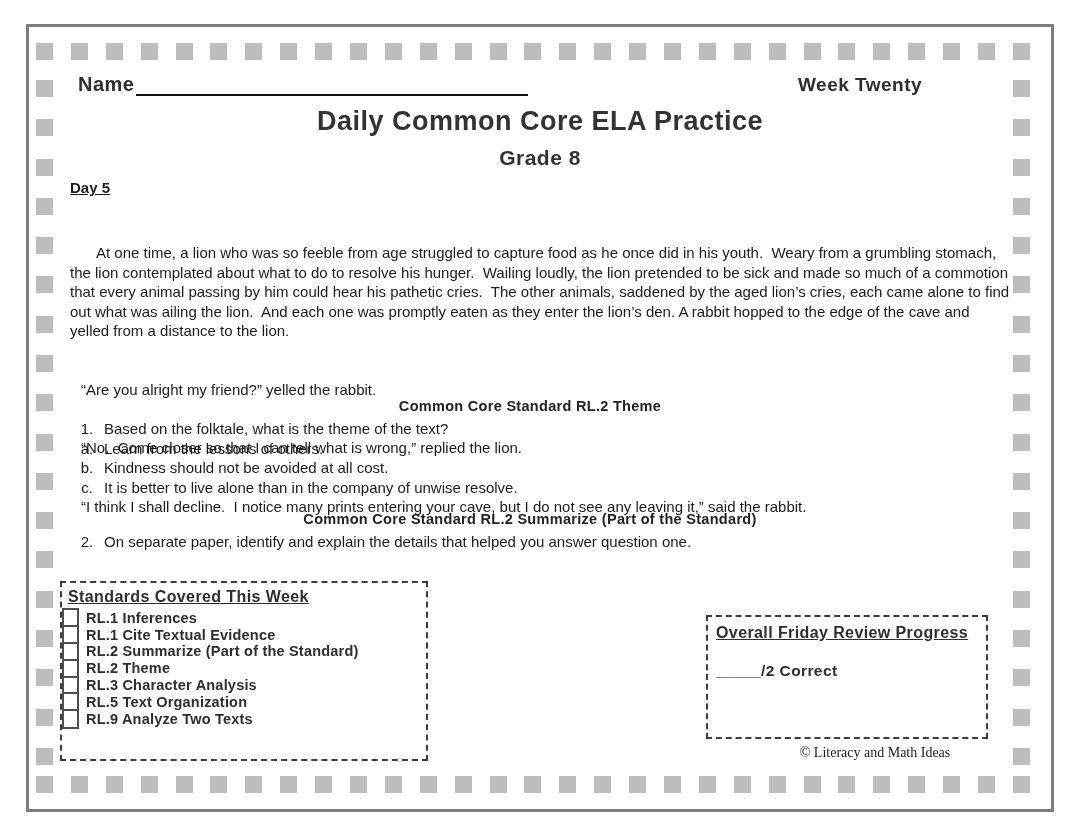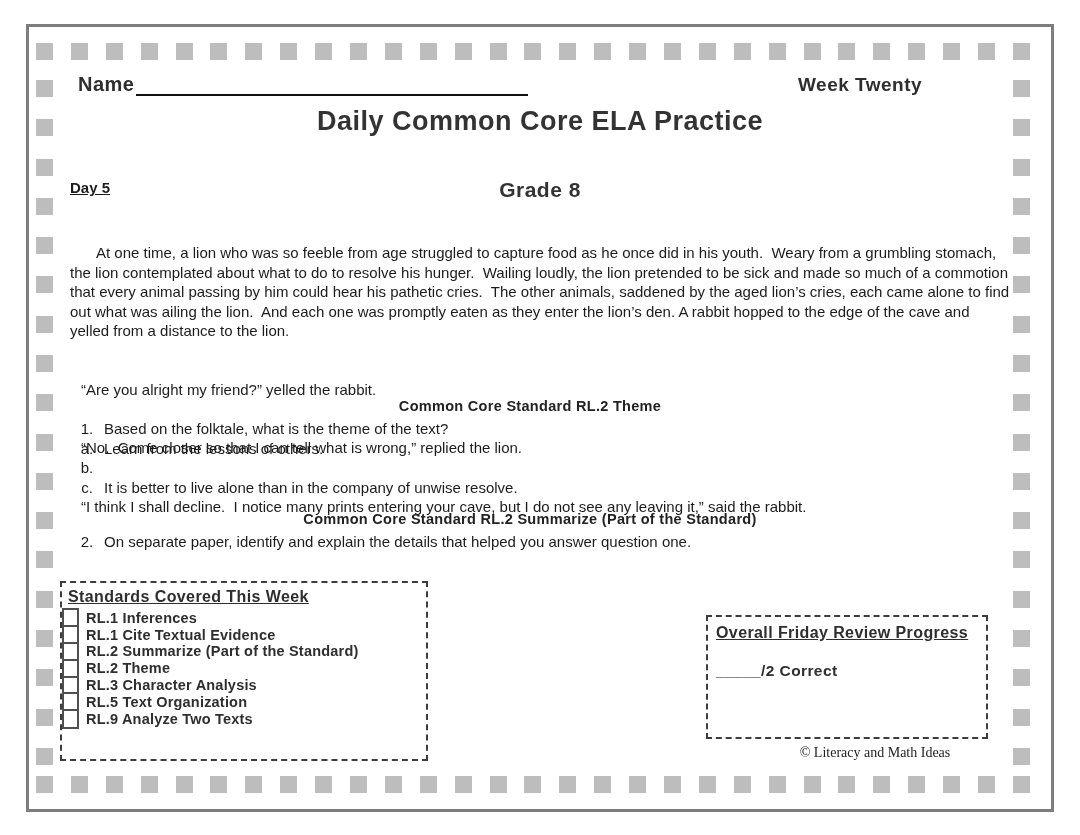--- a/index.html
+++ b/index.html
@@ -24,21 +24,21 @@
 
   .name-row{position:absolute;left:70px;top:70px;display:flex;align-items:flex-end;width:458px;}
   .name-label{font-size:20px;font-weight:bold;margin-left:8px;}
   .name-line{flex:1;border-bottom:2.5px solid #111;height:24px;margin-left:2px;}
 
   .week{position:absolute;left:798px;top:74px;font-size:19px;font-weight:bold;}
 
   .title{position:absolute;left:0;top:106px;width:1080px;text-align:center;
          font-size:27px;font-weight:bold;color:#333;}
   .subtitle{position:absolute;left:0;top:146px;width:1080px;text-align:center;
-            font-size:21px;font-weight:bold;color:#333;margin-top:32px;}
+            font-size:21px;font-weight:bold;color:#333;}
 
   .day{position:absolute;left:70px;top:179px;font-size:15px;font-weight:bold;
        text-decoration:underline;}
 
   .passage{position:absolute;left:70px;top:204px;width:942px;font-size:15px;
            line-height:19.5px;white-space:pre-wrap;}
   .passage p{margin:0;text-indent:26px;}
   .dialogue{margin-left:11px;}
 
   .qsection{position:absolute;left:70px;width:920px;text-align:center;}
@@ -197,20 +197,21 @@
   <div class="qrow">
     <span class="qmarker">1.</span>
     <span>Based on the folktale, what is the theme of the text?</span>
   </div>
   <div class="qrow">
     <span class="qmarker">a.</span>
     <span>Learn from the lessons of others.</span>
   </div>
   <div class="qrow">
     <span class="qmarker">b.</span>
+    <span>Kindness should not be avoided at all cost.</span>
   </div>
   <div class="qrow">
     <span class="qmarker">c.</span>
     <span>It is better to live alone than in the company of unwise resolve.</span>
   </div>
 </div>
 
 <div id="qsection-1" class="qsection">
   <div class="qheading hand">Common Core Standard RL.2 Summarize (Part of the Standard)</div>
   <div class="qrow">

